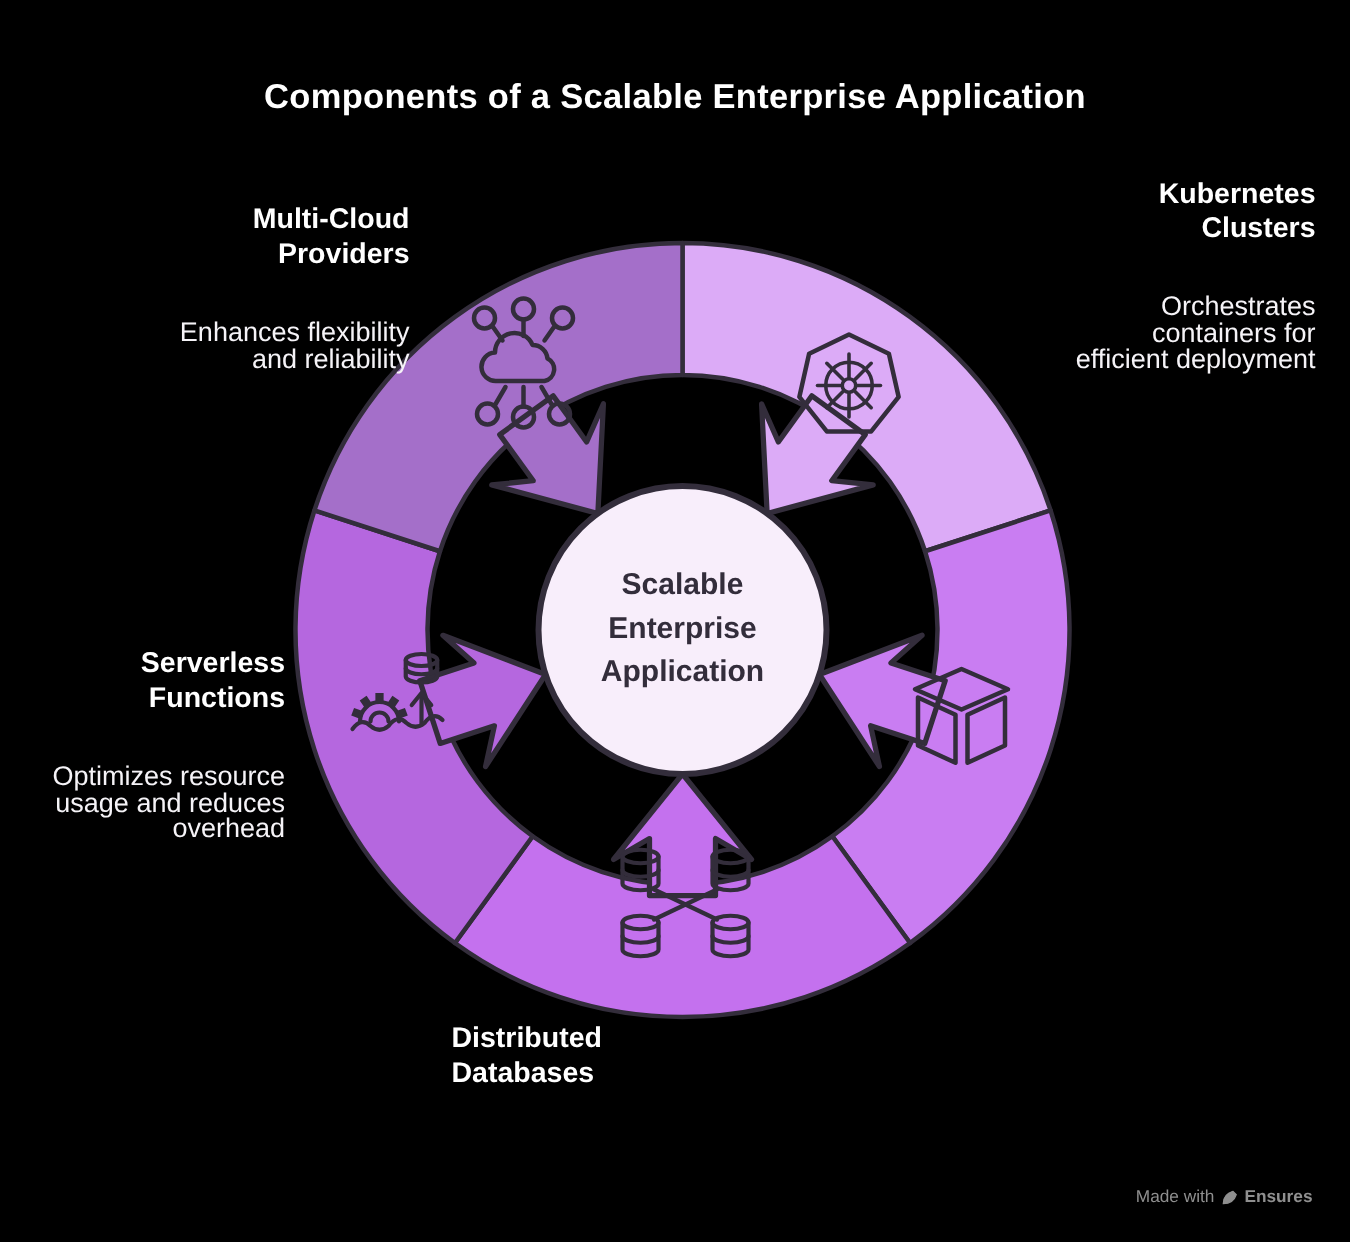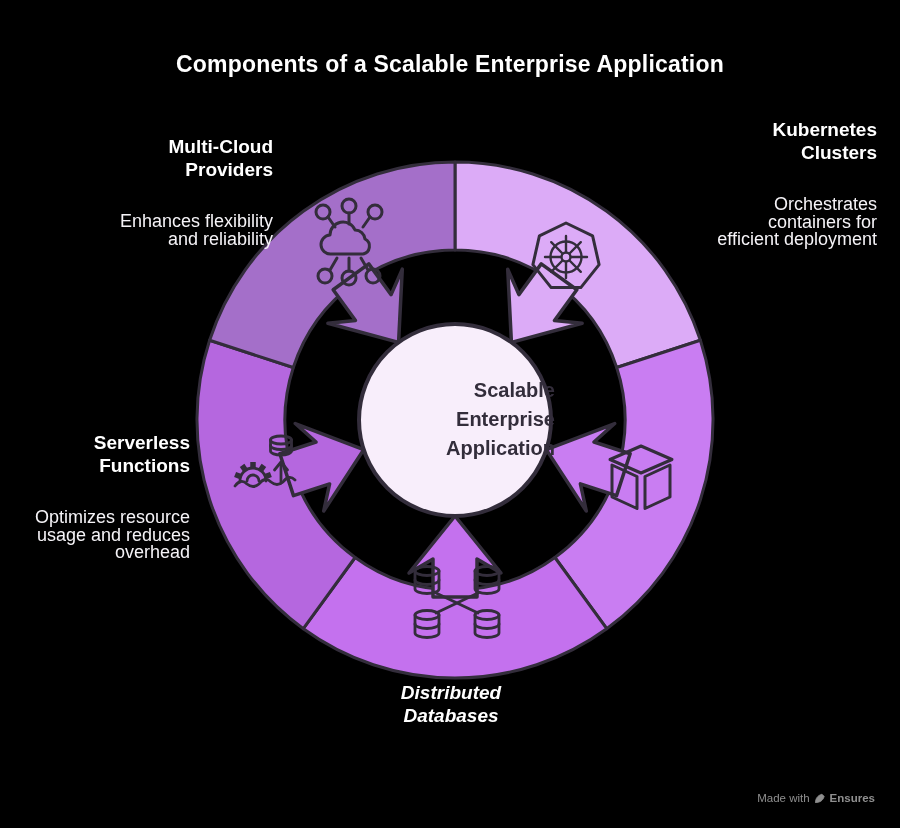--- a/index.html
+++ b/index.html
@@ -14,28 +14,28 @@
   svg.diagram{position:absolute;left:0;top:0;}
   .label-block{position:absolute;white-space:pre-line;}
   .label-block h2{
     margin:0;color:#ffffff;font-size:19px;line-height:23px;font-weight:700;white-space:pre-line;
   }
   .label-block p{
     margin:14px 0 0 0;color:#f5f3f7;font-size:18px;line-height:17.5px;white-space:pre-line;
   }
   .align-right{text-align:right;}
   .align-left{text-align:right;}
-  .align-center{text-align:center;font-style:italic;}
+  .align-center{text-align:left;}
   .lb-multicloud{right:627px;top:117px;width:250px;}
   .lb-kubernetes{left:627px;top:100px;width:250px;}
   .lb-microservices{left:710px;top:415px;width:185px;}
   .lb-serverless{right:710px;top:413px;width:250px;}
   .lb-distributed{left:301px;top:663px;width:300px;}
   .center-label{
-    position:absolute;left:355px;top:376px;width:200px;text-align:right;
+    position:absolute;left:355px;top:376px;width:200px;text-align:center;
     color:#332d3b;font-size:20px;line-height:29px;font-weight:700;white-space:pre-line;
   }
   .watermark{
     position:absolute;top:792px;right:25px;display:flex;align-items:flex-start;gap:4px;
     color:#8f8f8f;font-size:11.5px;
   }
   .watermark .brand{font-weight:700;}
 </style>
 </head>
 <body>

